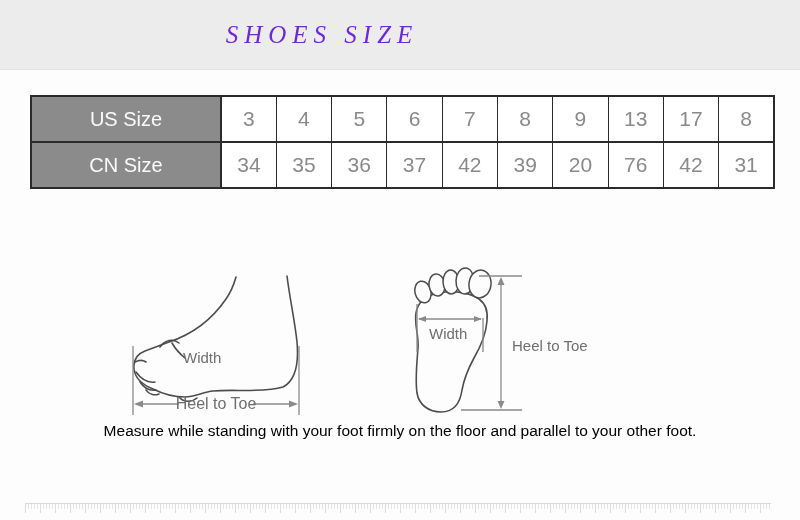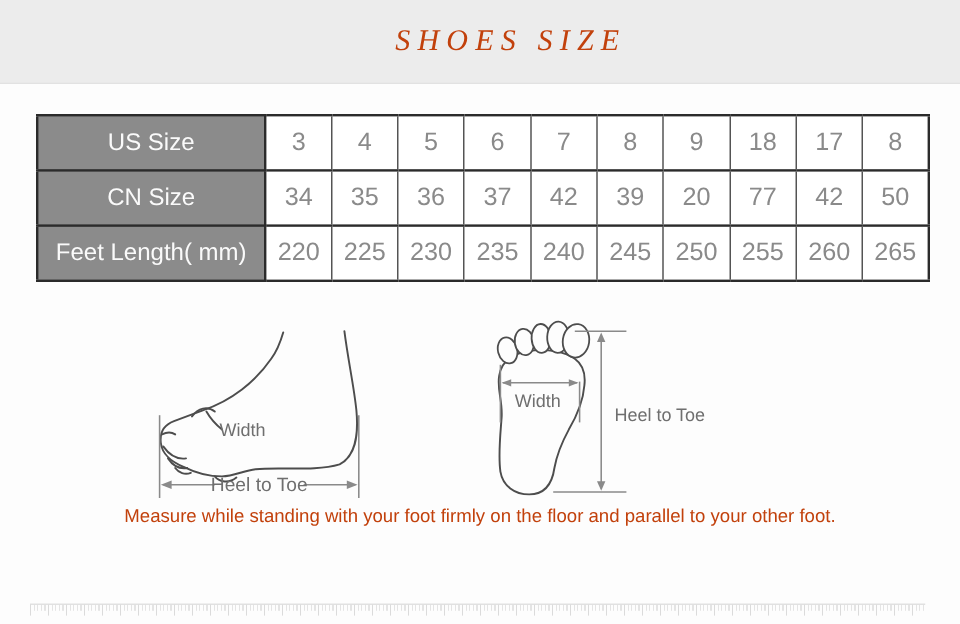--- a/index.html
+++ b/index.html
@@ -6,23 +6,23 @@
   .canvas{
     position:relative;width:800px;height:520px;overflow:hidden;
     background:#fdfdfd;font-family:"Liberation Sans",sans-serif;
   }
   .top-band{
     position:absolute;left:0;top:0;width:800px;height:69px;
     background:#ececec;border-bottom:1px solid #e2e2e2;
   }
   .title{
     position:absolute;left:122px;top:21px;width:400px;
-    text-align:right;
+    text-align:center;
     font-family:"Liberation Serif","DejaVu Serif",serif;
-    font-style:italic;font-size:25px;letter-spacing:6px;color:#c2410c;
+    font-style:italic;font-size:25px;letter-spacing:6px;color:#6d28d9;
   }
   table.size-table{
     position:absolute;left:30px;top:95px;width:745px;
     border-collapse:collapse;table-layout:fixed;
     border:2px solid #2b2b2b;background:#ffffff;
   }
   table.size-table col.labelcol{width:190px;}
   table.size-table td{
     height:44px;text-align:center;vertical-align:middle;
     border-top:2px solid #2b2b2b;border-bottom:2px solid #2b2b2b;
@@ -36,21 +36,21 @@
   .diagram{position:absolute;}
   .diagram text{
     font-family:"Liberation Sans",sans-serif;fill:#6f6f6f;
   }
   .outline{fill:none;stroke:#4d4d4d;stroke-width:1.6;stroke-linecap:round;}
   .toe{fill:#fdfdfd;stroke:#4d4d4d;stroke-width:1.5;}
   .measure{stroke:#8a8a8a;stroke-width:1.3;fill:none;}
   .mhead{fill:#8a8a8a;stroke:none;}
   .caption{
     position:absolute;left:0;top:422px;width:800px;text-align:center;
-    font-size:15.5px;color:#c2410c;
+    font-size:15.5px;color:#000000;
   }
   .ruler{
     position:absolute;left:25px;top:503px;width:746px;height:10px;
     border-top:1px solid #c2c2c2;
     background-image:
       repeating-linear-gradient(90deg,#c6c6c6 0 1px,transparent 1px 15px),
       repeating-linear-gradient(90deg,#d4d4d4 0 1px,transparent 1px 3px);
     background-size:100% 9px,100% 5px;
     background-repeat:no-repeat;
     opacity:.6;
@@ -82,49 +82,36 @@
     <tbody>
         <tr>
           <td class="row-label">US Size</td>
           <td>3</td>
           <td>4</td>
           <td>5</td>
           <td>6</td>
           <td>7</td>
           <td>8</td>
           <td>9</td>
-          <td>18</td>
+          <td>13</td>
           <td>17</td>
           <td>8</td>
         </tr>
         <tr>
           <td class="row-label">CN Size</td>
           <td>34</td>
           <td>35</td>
           <td>36</td>
           <td>37</td>
           <td>42</td>
           <td>39</td>
           <td>20</td>
-          <td>77</td>
+          <td>76</td>
           <td>42</td>
-          <td>50</td>
-        </tr>
-        <tr>
-          <td class="row-label">Feet Length( mm)</td>
-          <td>220</td>
-          <td>225</td>
-          <td>230</td>
-          <td>235</td>
-          <td>240</td>
-          <td>245</td>
-          <td>250</td>
-          <td>255</td>
-          <td>260</td>
-          <td>265</td>
+          <td>31</td>
         </tr>
       </tbody>
   </table>
 
   <svg class="diagram" style="left:115px;top:250px;" width="200" height="170" viewBox="0 0 200 170">
     <path class="outline" d="M172,26 C175,50 180,72 182,92 C184,114 181,130 168,137 C148,143 118,139 98,141
          C88,142 80,147 70,147 C58,147 46,143 38,139 C28,135 20,128 19,119
          C18,110 22,104 30,101 C38,98 46,95 54,92 C78,84 98,68 111,49
          C116,42 119,34 121,27"></path>
     <path class="outline" d="M45,97 C50,90 58,88 64,93"></path>

